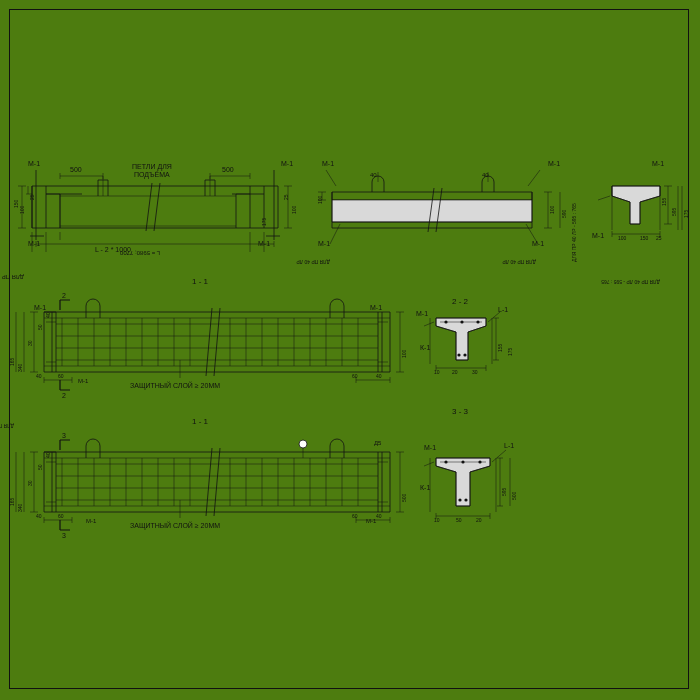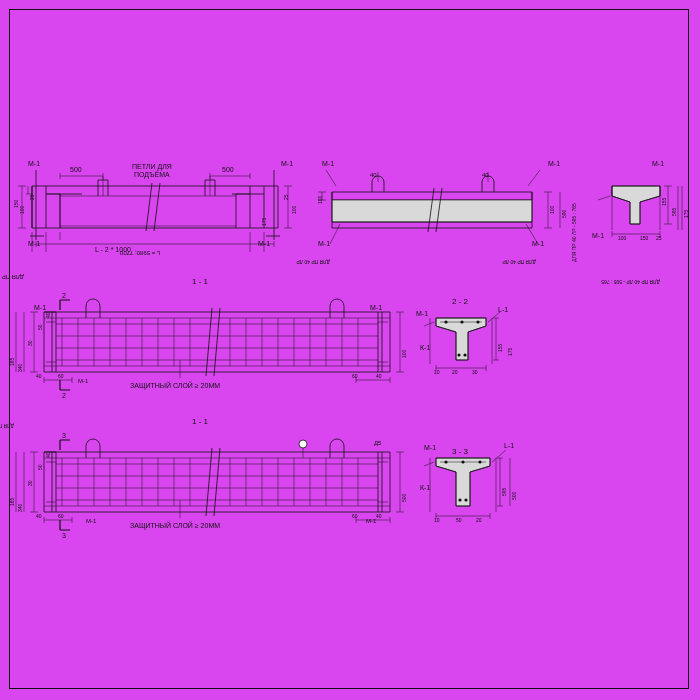--- a/index.html
+++ b/index.html
@@ -1,17 +1,17 @@
 <!DOCTYPE html>
 <html><head>
 <meta charset="utf-8">
 <style>
   html,body{margin:0;padding:0;background:#ffffff;}
   body{width:700px;height:700px;overflow:hidden;font-family:"Liberation Sans",sans-serif;}
-  #sheet{position:relative;width:700px;height:700px;background:#d946ef;}
+  #sheet{position:relative;width:700px;height:700px;background:#4d7c0f;}
   .frame{position:absolute;left:9px;top:9px;width:680px;height:680px;border:1.3px solid #111;box-sizing:border-box;}
   .lbl{position:absolute;font-family:"Liberation Sans",sans-serif;color:#111;white-space:nowrap;line-height:1;}
   .s5{font-size:5px;}
   .s6{font-size:6px;}
   .s7{font-size:7px;}
   .s8{font-size:8px;}
   .rot{transform-origin:left top;}
   svg{position:absolute;left:0;top:0;}
   .ln{stroke:#111;stroke-width:0.8;fill:none;}
   .lnt{stroke:#111;stroke-width:0.5;fill:none;}
@@ -252,21 +252,21 @@
   <div class="lbl s5 rot" style="left:10px;top:506px;transform:rotate(-90deg);">165</div>
   <div class="lbl s5 rot" style="left:46px;top:458px;transform:rotate(-90deg);">40</div>
   <div class="lbl s5 rot" style="left:402px;top:502px;transform:rotate(-90deg);">500</div>
   <div class="lbl s5" style="left:36px;top:514px;">40</div>
   <div class="lbl s5" style="left:58px;top:514px;">60</div>
   <div class="lbl s5" style="left:352px;top:514px;">60</div>
   <div class="lbl s5" style="left:376px;top:514px;">40</div>
   <div class="lbl s6" style="left:86px;top:518px;">М-1</div>
   <div class="lbl s6" style="left:366px;top:518px;">М-1</div>
 
-  <div class="lbl s8" style="left:452px;top:448px;">3 - 3</div>
+  <div class="lbl s8" style="left:452px;top:408px;">3 - 3</div>
   <div class="lbl s7" style="left:424px;top:444px;">М-1</div>
   <div class="lbl s7" style="left:504px;top:442px;">L-1</div>
   <div class="lbl s7" style="left:420px;top:484px;">К-1</div>
   <div class="lbl s5 rot" style="left:502px;top:496px;transform:rotate(-90deg);">595</div>
   <div class="lbl s5 rot" style="left:512px;top:500px;transform:rotate(-90deg);">500</div>
   <div class="lbl s5" style="left:434px;top:518px;">10</div>
   <div class="lbl s5" style="left:456px;top:518px;">50</div>
   <div class="lbl s5" style="left:476px;top:518px;">20</div>
 </div>
 

